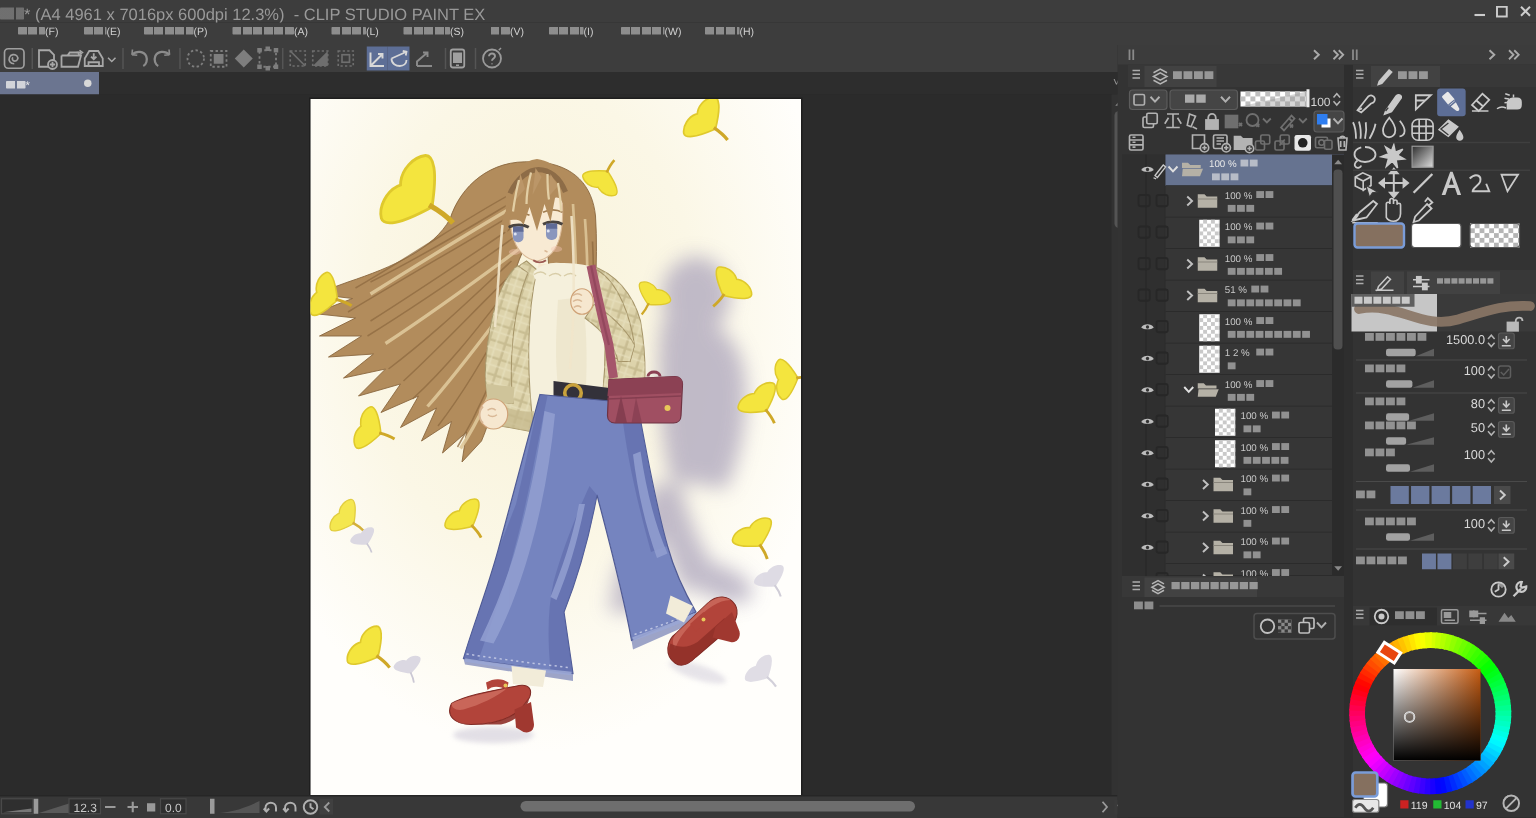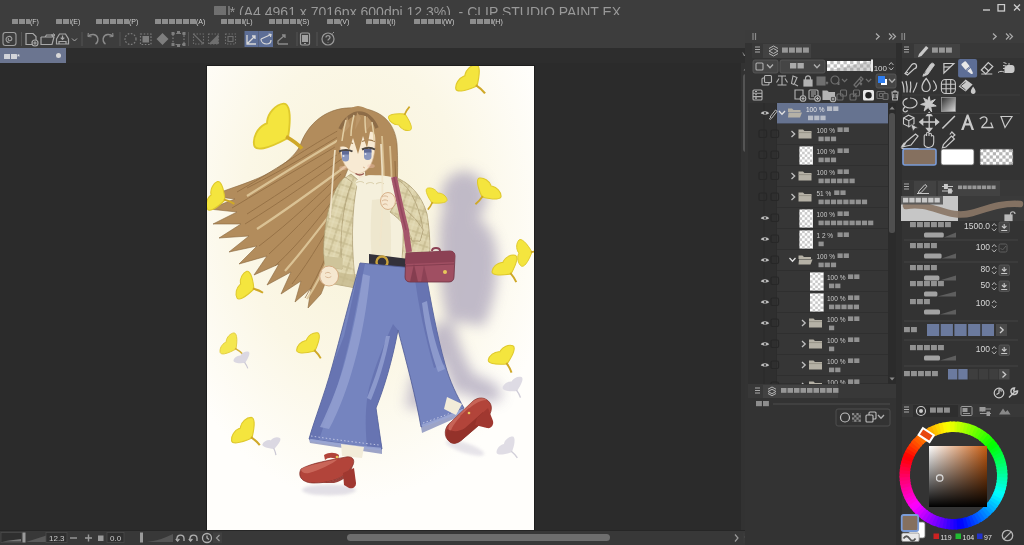--- a/index.html
+++ b/index.html
@@ -3,21 +3,21 @@
 html,body{margin:0;padding:0;width:1024px;height:545px;overflow:hidden;background:#2b2b2b;
 font-family:"Liberation Sans",sans-serif;-webkit-font-smoothing:antialiased}
 .abs{position:absolute}
 .jp{display:inline-block;background:repeating-linear-gradient(90deg,currentColor 0 .84em,transparent .84em 1em);opacity:.55;height:.72em;border-radius:.5px}
 .jp2{display:inline-block;background:repeating-linear-gradient(90deg,currentColor 0 .84em,transparent .84em 1em);opacity:.8;height:.72em;border-radius:.5px}
 svg{display:block}
 </style></head>
 <body>
 
 <div class="abs" style="left:0;top:0;width:1024px;height:15px;background:#3d3d3d"></div>
-<div class="abs" style="left:0;top:3.5px;width:835px;text-align:center;font-size:14px;color:#999">
+<div class="abs" style="left:0;top:3.5px;width:835px;text-align:left;font-size:11px;color:#999">
 <span class="jp" style="width:16px"></span>* (A4 4961 x 7016px 600dpi 12.3%)&nbsp; - CLIP STUDIO PAINT EX</div>
 <svg class="abs" style="left:982px;top:4px" width="40" height="8" viewBox="0 0 40 8">
 <path d="M1,6 h7" stroke="#ccc" stroke-width="1.4"></path>
 <rect x="16" y="0.5" width="6.5" height="6.5" fill="none" stroke="#ccc" stroke-width="1.3"></rect>
 <path d="M32,0.5 l6,6 M38,0.5 l-6,6" stroke="#ccc" stroke-width="1.3"></path>
 </svg>
 <div class="abs" style="left:0;top:15px;width:1024px;height:15px;background:#3d3d3d"></div>
 <div class="abs" style="left:12px;top:18px;font-size:7px;color:#cfcfcf"><span class="jp" style="width:18px"></span>(F)</div>
 <div class="abs" style="left:56px;top:18px;font-size:7px;color:#cfcfcf"><span class="jp" style="width:15px"></span>(E)</div>
 <div class="abs" style="left:96px;top:18px;font-size:7px;color:#cfcfcf"><span class="jp" style="width:33px"></span>(P)</div>

